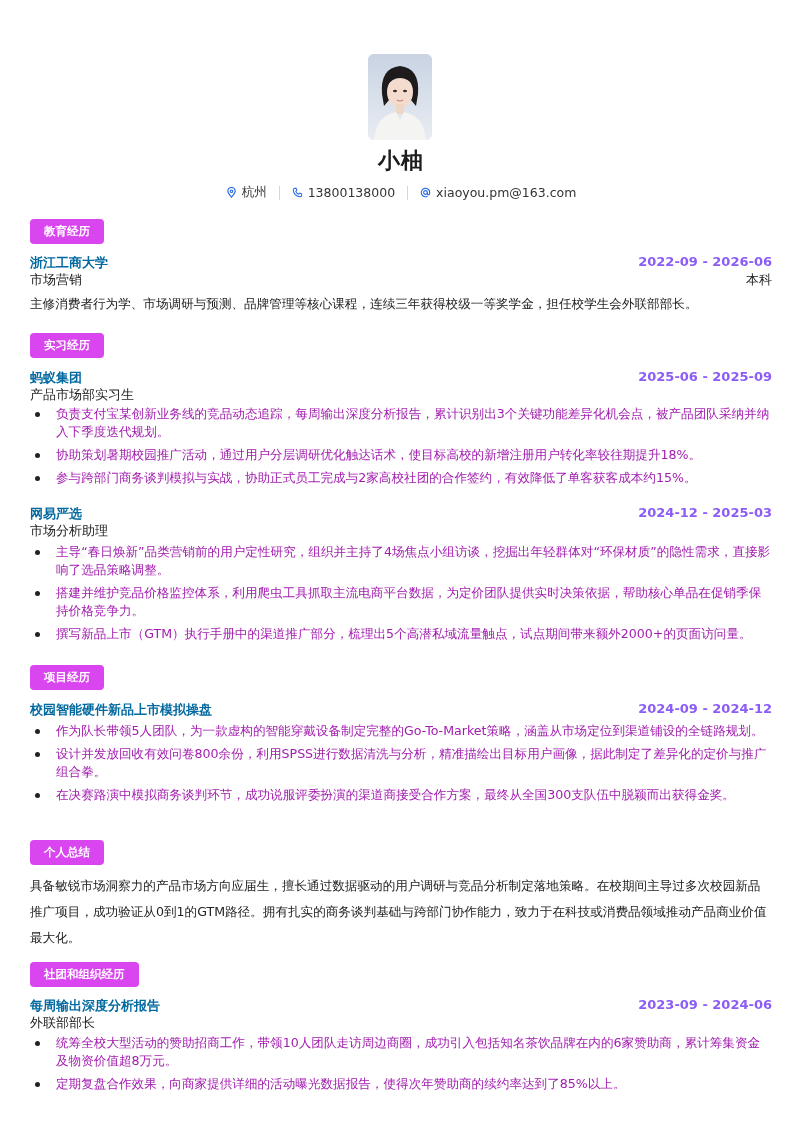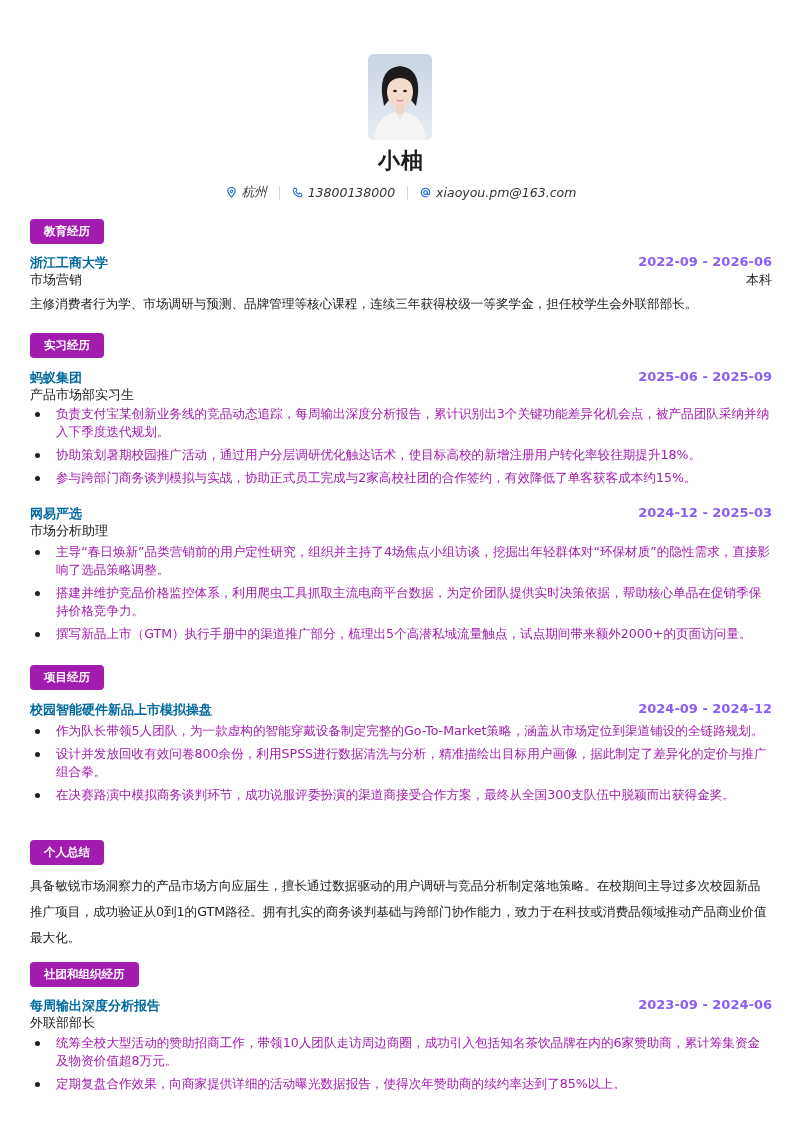--- a/index.html
+++ b/index.html
@@ -20,27 +20,27 @@
     }
     .name {
       position: absolute; left: 0; top: 92px; width: 742px; text-align: center;
       font-size: 22px; font-weight: bold; color: #1d1d1d; letter-spacing: 1px;
     }
     .contacts {
       position: absolute; left: 0; top: 130px; width: 742px;
       display: flex; justify-content: center; align-items: center;
       font-size: 12.5px; color: #333;
     }
-    .contact { display: flex; align-items: center; gap: 5px; font-style: italic; }
+    .contact { display: flex; align-items: center; gap: 5px; }
     .contact svg { width: 11px; height: 11px; }
     .sep { width: 1px; height: 14px; background: #d6d6d6; margin: 0 12px; }
 
     .badge {
       position: absolute; left: 0;
-      background: #a21caf; color: #fff; font-size: 11.5px; font-weight: bold;
+      background: #d946ef; color: #fff; font-size: 11.5px; font-weight: bold;
       height: 25px; line-height: 25px; padding: 0 14px; border-radius: 4px;
     }
     .row { position: absolute; left: 0; width: 742px; display: flex; justify-content: space-between; }
     .org { font-weight: bold; font-size: 13px; color: #0369a1; }
     .date { font-weight: bold; font-size: 13px; color: #8b5cf6; }
     .role { position: absolute; left: 0; font-size: 13px; color: #222; }
     .deg { position: absolute; right: 0; font-size: 13px; color: #222; }
     .para { position: absolute; left: 0; width: 742px; font-size: 12.6px; line-height: 26px; color: #222; }
     ul.bullets { position: absolute; left: 0; width: 742px; list-style: none; }
     ul.bullets li {

